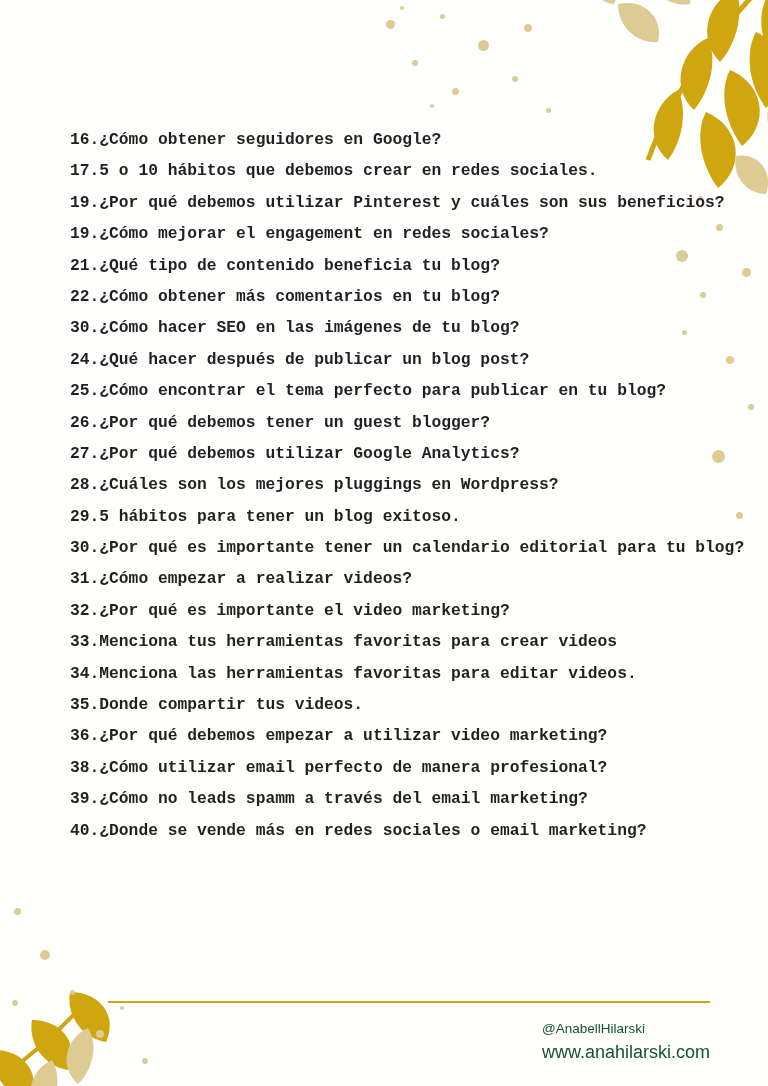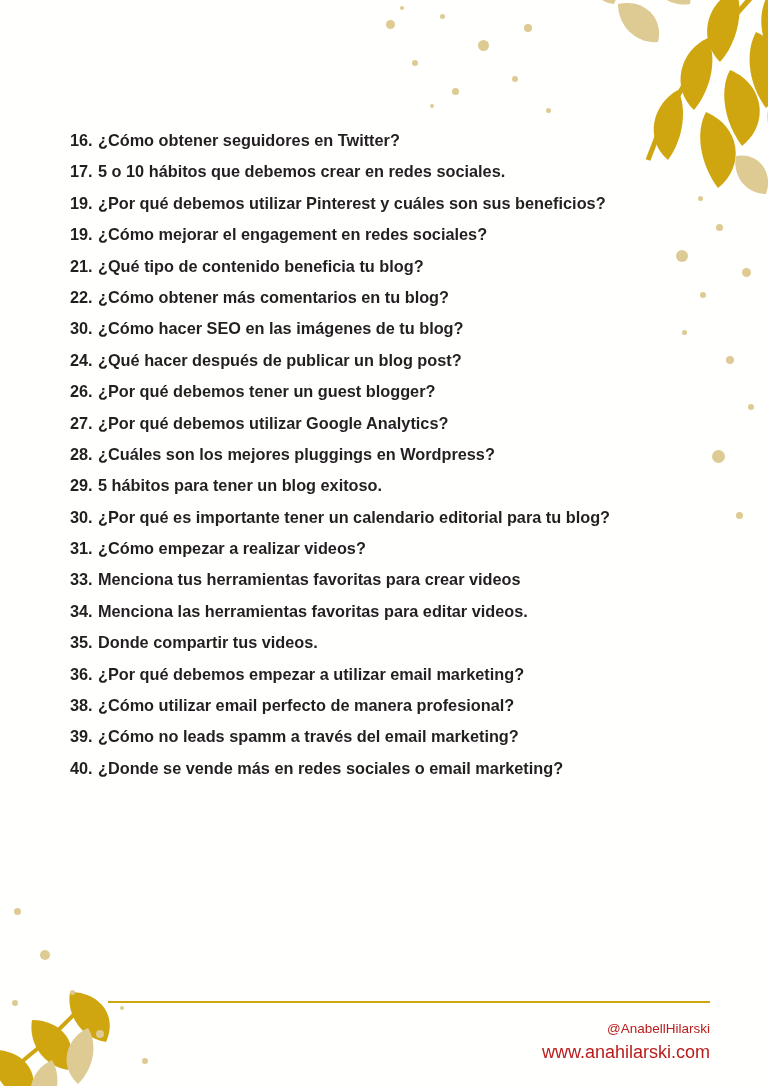--- a/index.html
+++ b/index.html
@@ -52,21 +52,21 @@
   
   .content {
     position: absolute;
     left: 70px;
     top: 132px;
     width: 620px;
   }
   .q-item {
     display: flex;
     align-items: baseline;
-    font-family: Liberation Sans, sans-serif;
+    font-family: Liberation Mono, monospace;
     font-weight: bold;
     font-size: 16.3px;
     color: #231f20;
     line-height: 1.0;
     margin-bottom: 15.1px;
     white-space: nowrap;
   }
   .q-num {
     min-width: 28px;
     flex: 0 0 auto;
@@ -81,23 +81,23 @@
     left: 108px;
     right: 58px;
     bottom: 83px;
     height: 2px;
     background: #cfa60f;
   }
   .footer-text {
     position: absolute;
     right: 58px;
     bottom: 20px;
-    text-align: right;
+    text-align: left;
     font-family: "Liberation Sans", sans-serif;
-    color: #b91c1c;
+    color: #14532d;
     line-height: 1.5;
     margin-top: 44px;
   }
   .footer-handle {
     font-size: 13.5px;
     display: block;
   }
   .footer-site {
     font-size: 18px;
     display: block;
@@ -152,21 +152,21 @@
     <span class="dot" style="left:726px; top:356px; width:8px; height:8px; background:#ddcb93;"></span>
     <span class="dot" style="left:712px; top:450px; width:13px; height:13px; background:#ddcb93;"></span>
     <span class="dot" style="left:748px; top:404px; width:6px; height:6px; background:#ddcb93;"></span>
     <span class="dot" style="left:736px; top:512px; width:7px; height:7px; background:#ddcb93;"></span>
     <span class="dot" style="left:698px; top:196px; width:5px; height:5px; background:#ddcb93;"></span>
   </div>
 
   <div class="content">
     <div class="q-item">
       <span class="q-num">16.</span>
-      <span class="q-text">¿Cómo obtener seguidores en Twitter?</span>
+      <span class="q-text">¿Cómo obtener seguidores en Google?</span>
     </div>
     <div class="q-item">
       <span class="q-num">17.</span>
       <span class="q-text">5 o 10 hábitos que debemos crear en redes sociales.</span>
     </div>
     <div class="q-item">
       <span class="q-num">19.</span>
       <span class="q-text">¿Por qué debemos utilizar Pinterest y cuáles son sus beneficios?</span>
     </div>
     <div class="q-item">
@@ -183,20 +183,24 @@
     </div>
     <div class="q-item">
       <span class="q-num">30.</span>
       <span class="q-text">¿Cómo hacer SEO en las imágenes de tu blog?</span>
     </div>
     <div class="q-item">
       <span class="q-num">24.</span>
       <span class="q-text">¿Qué hacer después de publicar un blog post?</span>
     </div>
     <div class="q-item">
+      <span class="q-num">25.</span>
+      <span class="q-text">¿Cómo encontrar el tema perfecto para publicar en tu blog?</span>
+    </div>
+    <div class="q-item">
       <span class="q-num">26.</span>
       <span class="q-text">¿Por qué debemos tener un guest blogger?</span>
     </div>
     <div class="q-item">
       <span class="q-num">27.</span>
       <span class="q-text">¿Por qué debemos utilizar Google Analytics?</span>
     </div>
     <div class="q-item">
       <span class="q-num">28.</span>
       <span class="q-text">¿Cuáles son los mejores pluggings en Wordpress?</span>
@@ -207,34 +211,38 @@
     </div>
     <div class="q-item">
       <span class="q-num">30.</span>
       <span class="q-text">¿Por qué es importante tener un calendario editorial para tu blog?</span>
     </div>
     <div class="q-item">
       <span class="q-num">31.</span>
       <span class="q-text">¿Cómo empezar a realizar videos?</span>
     </div>
     <div class="q-item">
+      <span class="q-num">32.</span>
+      <span class="q-text">¿Por qué es importante el video marketing?</span>
+    </div>
+    <div class="q-item">
       <span class="q-num">33.</span>
       <span class="q-text">Menciona tus herramientas favoritas para crear videos</span>
     </div>
     <div class="q-item">
       <span class="q-num">34.</span>
       <span class="q-text">Menciona las herramientas favoritas para editar videos.</span>
     </div>
     <div class="q-item">
       <span class="q-num">35.</span>
       <span class="q-text">Donde compartir tus videos.</span>
     </div>
     <div class="q-item">
       <span class="q-num">36.</span>
-      <span class="q-text">¿Por qué debemos empezar a utilizar email marketing?</span>
+      <span class="q-text">¿Por qué debemos empezar a utilizar video marketing?</span>
     </div>
     <div class="q-item">
       <span class="q-num">38.</span>
       <span class="q-text">¿Cómo utilizar email perfecto de manera profesional?</span>
     </div>
     <div class="q-item">
       <span class="q-num">39.</span>
       <span class="q-text">¿Cómo no leads spamm a través del email marketing?</span>
     </div>
     <div class="q-item">

